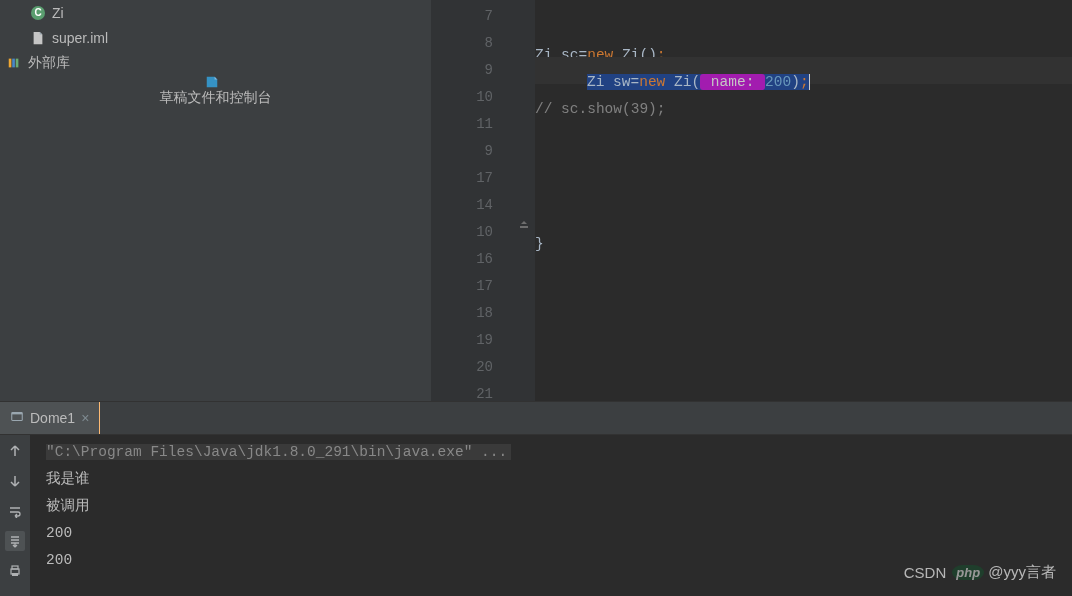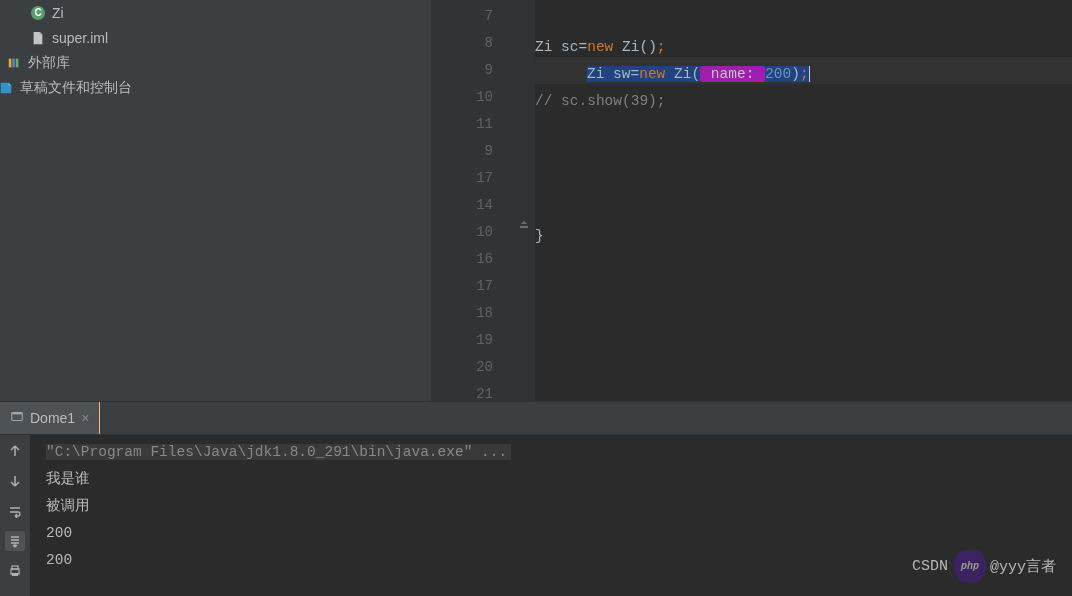--- a/index.html
+++ b/index.html
@@ -14,21 +14,21 @@
   .tree-item.indent { padding-left: 30px; }
   .class-icon { width: 14px; height: 14px; border-radius: 50%; background: #5a9e6f; color:#fff; font-size:10px; font-weight:bold; display:flex; align-items:center; justify-content:center; }
   .file-icon svg { width: 14px; height: 14px; }
   .lib-icon svg, .scratch-icon svg { width: 14px; height: 14px; }
 
   .editor { flex: 1; display: flex; background: #2b2b2b; overflow: hidden; }
   .gutter { width: 84px; background: #313335; text-align: right; padding-right: 22px; color: #606366; font-size: 14px; line-height: 27px; padding-top: 3px; }
   .gutter .ln { height: 27px; }
   .fold-col { width: 20px; background: #313335; position: relative; }
   .fold-mark { position: absolute; left: 3px; color: #606366; font-size: 12px; }
-  .code { flex: 1; font-size: 14.5px; line-height: 27px; padding-top: 7px; position: relative; }
+  .code { flex: 1; font-size: 14.5px; line-height: 27px; padding-top: 15px; position: relative; }
   .code .line { height: 27px; white-space: pre; padding-left: 0; }
   .padA { padding-left: 62px; }
   .padB { padding-left: 24px; }
   .kw { color: #cc7832; }
   .comment { color: #808080; }
   .num { color: #6897bb; }
   .hintbg { background: #a21caf; border-radius: 3px; padding: 0 2px; color: #c5c5c5; }
   .sel { background: #214283; }
   .selEnd { background: #214283; border-right: 1px solid #cccccc; }
   .varname2 { color: #a9b7c6; }
@@ -39,22 +39,22 @@
   .tabbar { height: 34px; background: #3c3f41; display: flex; align-items: center; border-top: 1px solid #323232; border-bottom: 1px solid #323232; }
   .tab { display: flex; align-items: center; gap: 6px; padding: 0 10px 0 10px; height: 100%; background: #4e5254; border-right: 1px solid #fdba74; font-size: 14px; color: #bbbbbb; }
   .tab .close { color: #7f8b91; font-size: 14px; cursor: pointer; }
   .tab .ticon svg { width: 14px; height: 14px; }
 
   .console-wrap { display: flex; height: 161px; background: #2b2b2b; }
   .console-tools { width: 30px; background: #3c3f41; display: flex; flex-direction: column; align-items: center; padding-top: 6px; gap: 10px; }
   .console-tools .tbtn { width: 20px; height: 20px; color: #afb1b3; display:flex; align-items:center; justify-content:center; cursor: pointer; }
   .console { flex: 1; font-size: 14.5px; line-height: 27px; padding-left: 16px; padding-top: 4px; color: #bbbbbb; }
   .console .cmd { background: #3a3a3a; color: #888888; padding: 0 4px 0 0; display: inline; }
-  .watermark { position: absolute; right: 16px; bottom: 14px; color: #cfcfcf; font-size: 15px; opacity: 0.85; font-family: Liberation Mono, monospace; display:flex; align-items:center; gap:4px; }
-  .php-badge { width: 32px; height: 32px; background: #4c1d95; border-radius: 11px / 50%; display:flex; align-items:center; justify-content:center; font-size:10px; color:#fff; font-style:italic; font-weight:bold; opacity:0.6; margin-left: 2px; }
+  .watermark { position: absolute; right: 16px; bottom: 14px; color: #cfcfcf; font-size: 15px; opacity: 0.85; font-family: Liberation Sans, sans-serif; display:flex; align-items:center; gap:4px; }
+  .php-badge { width: 32px; height: 15px; background: #14532d; border-radius: 11px / 50%; display:flex; align-items:center; justify-content:center; font-size:13px; color:#fff; font-style:italic; font-weight:bold; opacity:0.6; margin-left: 2px; }
   .root { position: relative; width: 100%; height: 100%; }
 </style>
 </head>
 <body>
 <div class="root">
 
 <div class="layout">
   <div class="top">
     <div class="sidebar">
       <div class="tree-item indent">
@@ -75,21 +75,21 @@
       <div class="tree-item" style="padding-left:8px;">
         <span class="icon lib-icon" style="margin-left:-2px;">
           <svg viewBox="0 0 16 16">
                 <rect x="2" y="3" width="3" height="10" fill="#f0a732"></rect>
                 <rect x="6" y="3" width="3" height="10" fill="#4a88c7"></rect>
                 <rect x="10" y="3" width="3" height="10" fill="#6aab73"></rect>
               </svg>
         </span>
         <span>外部库</span>
       </div>
-      <div class="tree-item" style="padding-left:0;">
+      <div class="tree-item" style="padding-left:0;flex-direction:column;">
         <span class="icon scratch-icon" style="margin-left:-2px;">
           <svg viewBox="0 0 16 16">
                 <path fill="#3592c4" d="M2 2h9l3 3v9H2z"></path>
                 <path fill="#87b8de" d="M11 2v3h3z"></path>
               </svg>
         </span>
         <span>草稿文件和控制台</span>
       </div>
     </div>
 

